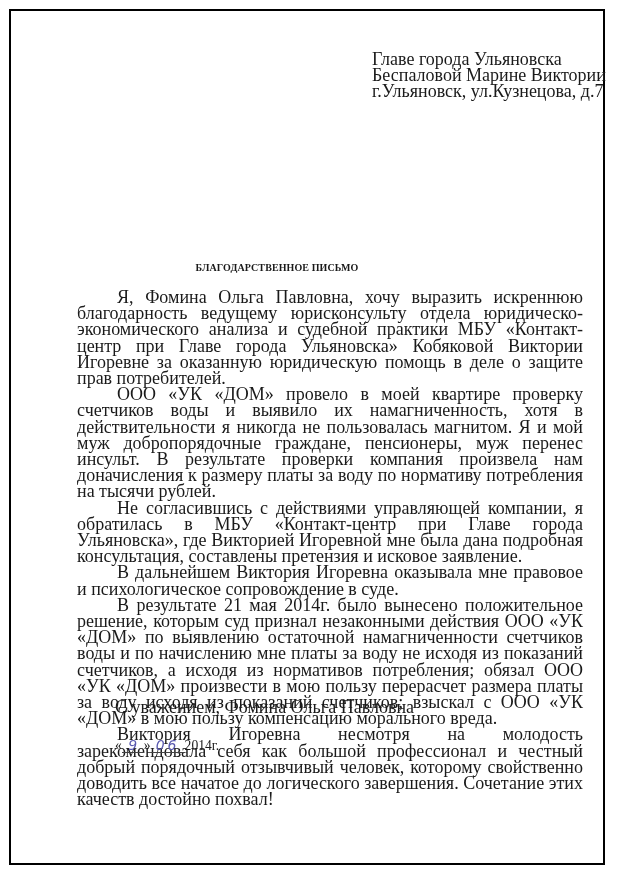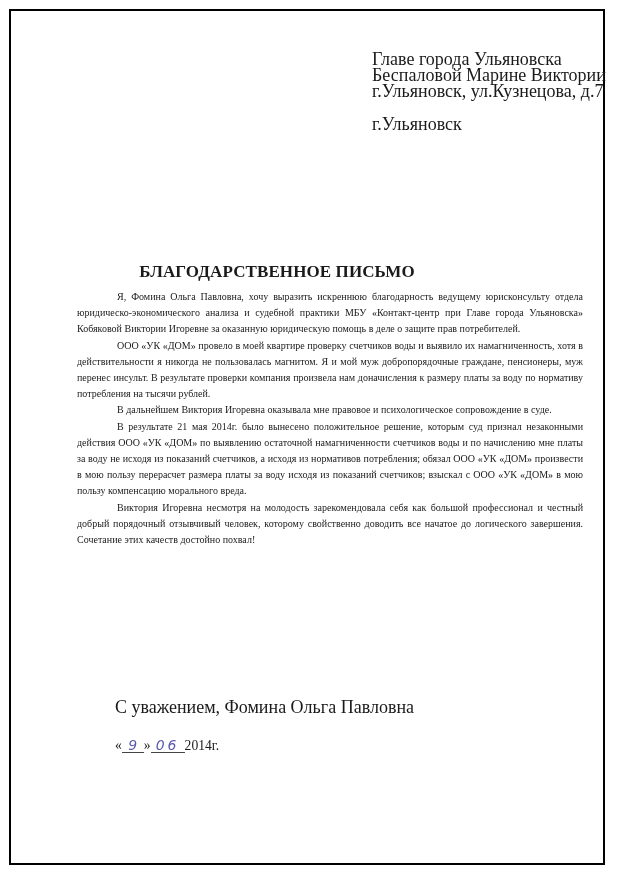--- a/index.html
+++ b/index.html
@@ -6,23 +6,23 @@
   body { width:620px; height:877px; position:relative; overflow:hidden;
          font-family:"Liberation Serif", "DejaVu Serif", serif; color:#1a1a1a; }
   .frame { position:absolute; left:9px; top:9px; width:596px; height:856px;
            border:2px solid #000; box-sizing:border-box; }
   .addressee { position:absolute; left:372px; top:51px; width:215px;
                font-size:18px; line-height:16.2px; }
   .addressee .block { margin:0 0 16px 0; }
   .addressee .line { white-space:nowrap; display:block; }
   .addressee .line.just { text-align:justify; text-align-last:justify; }
   .title { position:absolute; left:0; width:554px; top:262px; text-align:center;
-           font-weight:bold; font-size:17px; letter-spacing:0.1px; }
+           font-weight:bold; font-size:10px; letter-spacing:0.1px; }
   .body { position:absolute; left:77px; top:289px; width:506px;
-          font-size:10px; line-height:16.2px; }
+          font-size:18px; line-height:16.2px; }
   .body p { margin:0; text-indent:40px; text-align:justify; }
   .closing { position:absolute; left:115px; top:697px; font-size:18px; }
   .date { position:absolute; left:115px; top:738px; font-size:13.6px; }
   .hw { font-family:"DejaVu Sans", sans-serif; font-style:italic; color:#5a5ab0;
         font-size:14px; display:inline-block; border-bottom:1px solid #444;
         text-align:center; line-height:14px; }
   .hw.day { width:22px; }
   .hw.month { width:34px; letter-spacing:3px; }
 </style>
 </head>
@@ -30,29 +30,29 @@
 
 <div class="frame"></div>
 
 <div class="addressee">
   <div class="block">
     <span class="line">Главе города Ульяновска</span>
     <span class="line">Беспаловой Марине Виктории</span>
     <span class="line">г.Ульяновск, ул.Кузнецова, д.7</span>
   </div>
   <div class="block">
-    <span class="line">г.Ульяновск</span>
   </div>
 </div>
 
 <div class="title">БЛАГОДАРСТВЕННОЕ ПИСЬМО</div>
 
 <div class="body">
   <p>Я, Фомина Ольга Павловна, хочу выразить искреннюю благодарность ведущему юрисконсульту отдела юридическо-экономического анализа и судебной практики МБУ «Контакт-центр при Главе города Ульяновска» Кобяковой Виктории Игоревне за оказанную юридическую помощь в деле о защите прав потребителей.</p>
   <p>ООО «УК «ДОМ» провело в моей квартире проверку счетчиков воды и выявило их намагниченность, хотя в действительности я никогда не пользовалась магнитом. Я и мой муж добропорядочные граждане, пенсионеры, муж перенес инсульт. В результате проверки компания произвела нам доначисления к размеру платы за воду по нормативу потребления на тысячи рублей.</p>
+  <p>Не согласившись с действиями управляющей компании, я обратилась в МБУ «Контакт-центр при Главе города Ульяновска», где Викторией Игоревной мне была дана подробная консультация, составлены претензия и исковое заявление.</p>
   <p>В дальнейшем Виктория Игоревна оказывала мне правовое и психологическое сопровождение в суде.</p>
   <p>В результате 21 мая 2014г. было вынесено положительное решение, которым суд признал незаконными действия ООО «УК «ДОМ» по выявлению остаточной намагниченности счетчиков воды и по начислению мне платы за воду не исходя из показаний счетчиков, а исходя из нормативов потребления; обязал ООО «УК «ДОМ» произвести в мою пользу перерасчет размера платы за воду исходя из показаний счетчиков; взыскал с ООО «УК «ДОМ» в мою пользу компенсацию морального вреда.</p>
   <p>Виктория Игоревна несмотря на молодость зарекомендовала себя как большой профессионал и честный добрый порядочный отзывчивый человек, которому свойственно доводить все начатое до логического завершения. Сочетание этих качеств достойно похвал!</p>
 </div>
 
 <div class="closing">С уважением, Фомина Ольга Павловна</div>
 
 <div class="date">
   <span>«</span><span class="hw day">9</span><span>»</span><span class="hw month">06</span><span>2014г.</span>
 </div>

